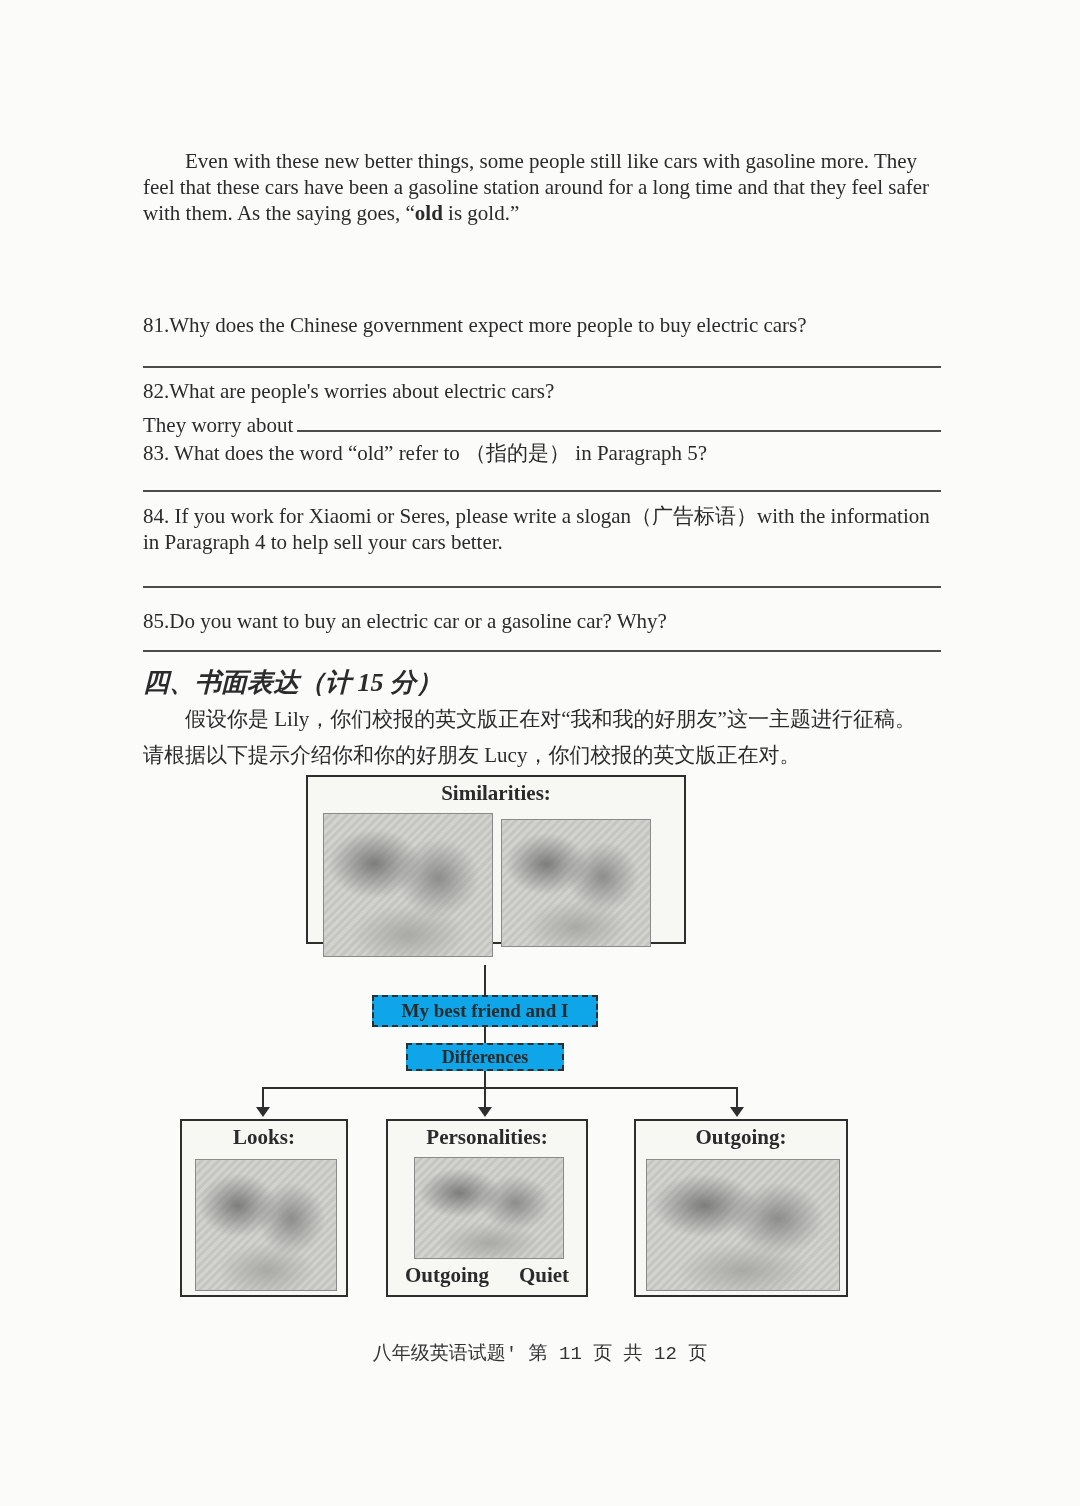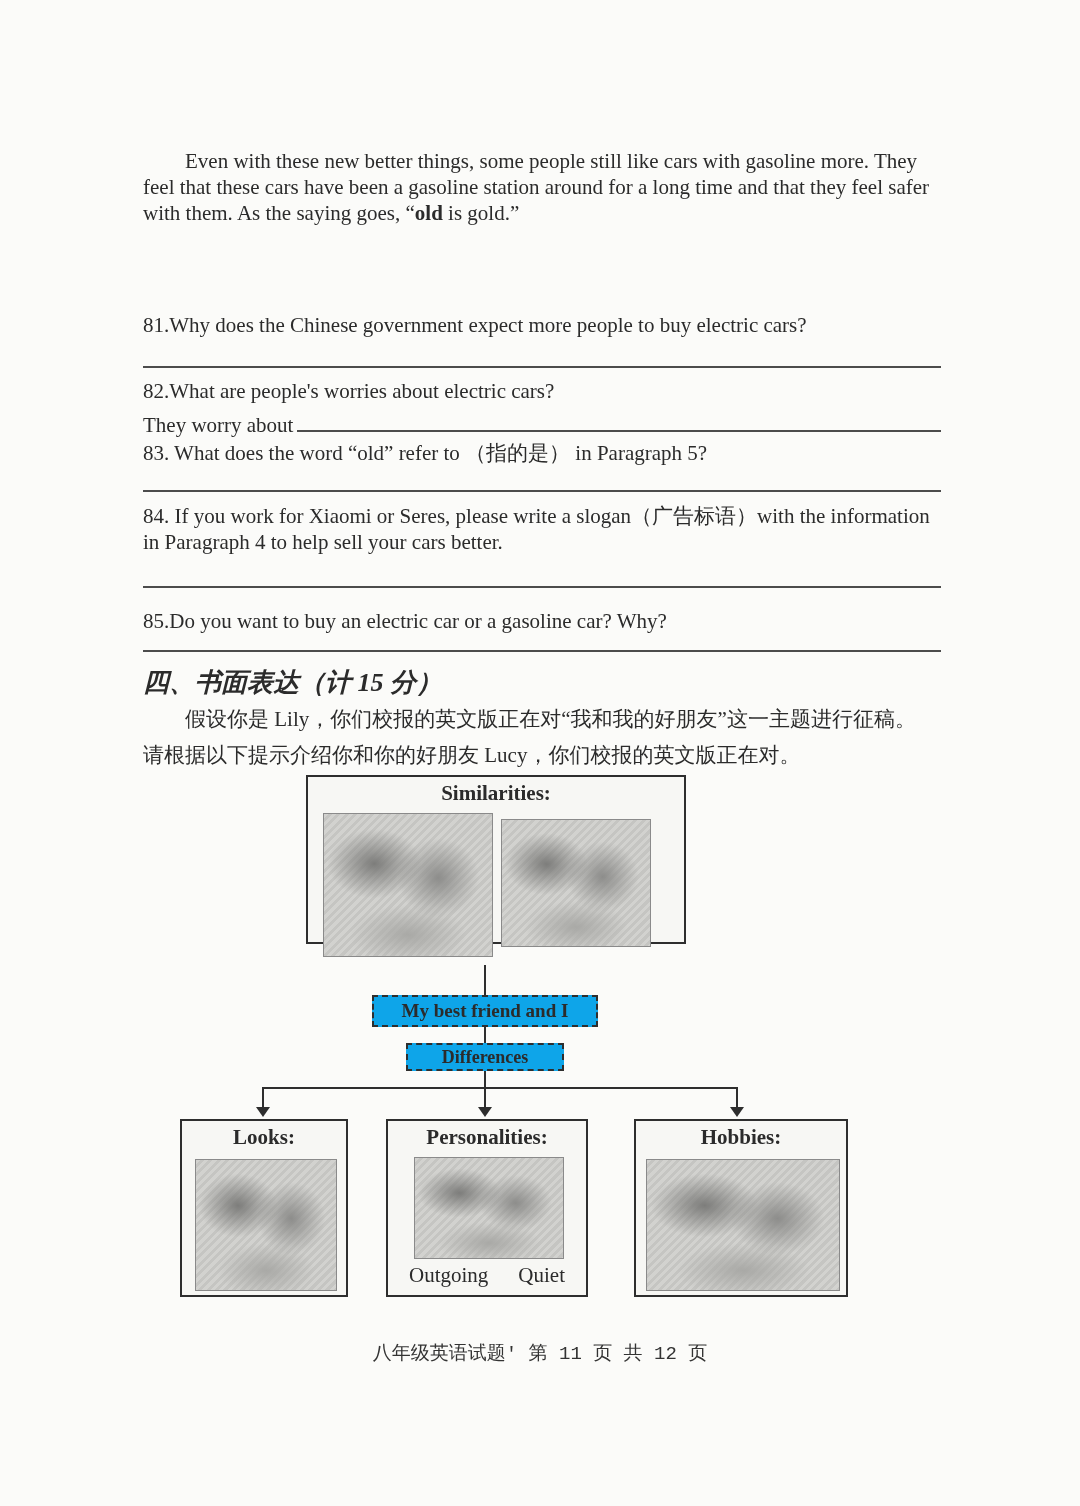--- a/index.html
+++ b/index.html
@@ -26,21 +26,21 @@
   .hline { position:absolute; height:0; border-top:2px solid #2e2e2e; }
   .arrowhead { position:absolute; width:0; height:0; border-left:7px solid transparent; border-right:7px solid transparent; border-top:10px solid #2e2e2e; }
   .photo {
     position:absolute; border:1px solid #8a8a8a;
     background:
       radial-gradient(ellipse 40% 35% at 30% 35%, #7d7d7b, transparent 70%),
       radial-gradient(ellipse 35% 40% at 68% 45%, #8d8d8b, transparent 70%),
       radial-gradient(ellipse 50% 30% at 50% 85%, #a9a9a6, transparent 70%),
       repeating-linear-gradient(135deg, #d2d2cf 0 3px, #c5c5c2 3px 6px);
   }
-  .caption-row { position:absolute; left:0; right:0; display:flex; justify-content:center; gap:30px; font-weight:normal; font-size:21px; }
+  .caption-row { position:absolute; left:0; right:0; display:flex; justify-content:center; gap:30px; font-weight:bold; font-size:21px; }
   .footer { position:absolute; left:0; top:1340px; width:1080px; text-align:center; font-size:19px; color:#333;font-family:Liberation Mono, monospace; }
 </style>
 </head>
 <body>
 
 <div class="page">
 
   <p class="blk indent" style="top:148px"><span>Even with these new better things, some people still like cars with gasoline more. They feel that these cars have been a gasoline station around for a long time and that they feel safer with them. As the saying goes, “</span><b>old</b><span> is gold.”</span></p>
 
 
@@ -99,21 +99,21 @@
     <div class="dbox" style="left:386px; top:344px; width:202px; height:178px;">
       <span class="box-label">Personalities:</span>
       <div class="photo" style="left:26px; top:36px; width:150px; height:102px;"></div>
       <div class="caption-row" style="top:142px;">
         <span>Outgoing</span>
         <span>Quiet</span>
       </div>
     </div>
 
     <div class="dbox" style="left:634px; top:344px; width:214px; height:178px;">
-      <span class="box-label">Hobbies:</span>
+      <span class="box-label">Outgoing:</span>
       <div class="photo" style="left:10px; top:38px; width:194px; height:132px;"></div>
     </div>
 
   </div>
 
   <div class="footer">八年级英语试题'  第 11 页 共 12 页</div>
 
 </div>
 
 </body></html>

